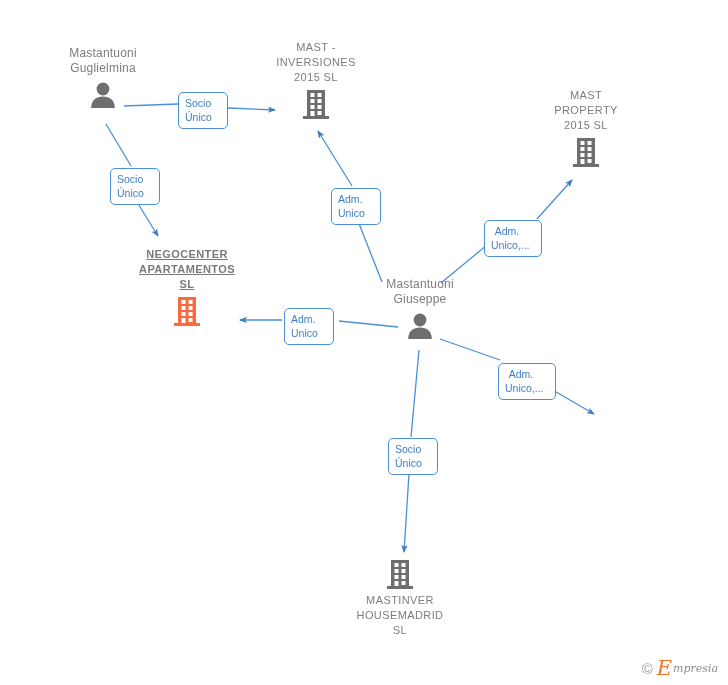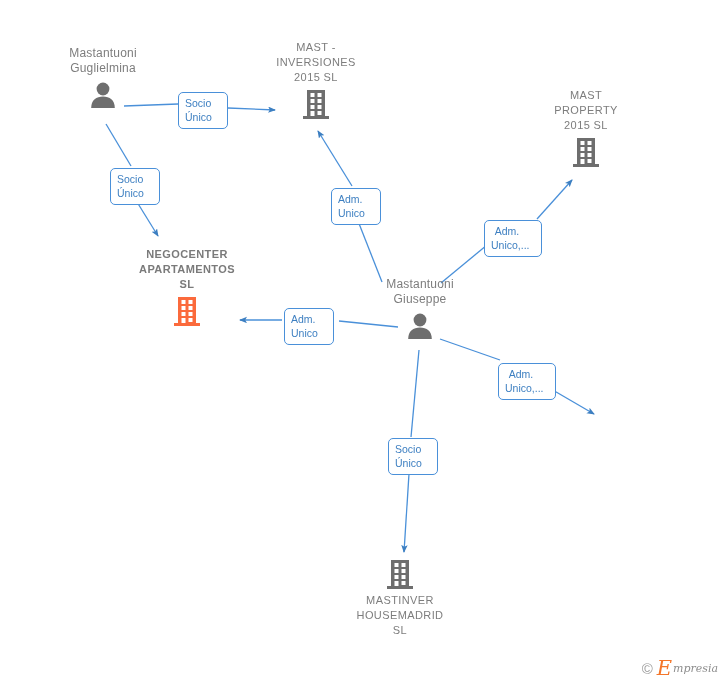--- a/index.html
+++ b/index.html
@@ -36,20 +36,21 @@
     letter-spacing: 0.2px;
     white-space: pre-line;
   }
   .node-label.company {
     font-size: 11px;
     letter-spacing: 0.4px;
   }
   .node-label.highlight {
     font-weight: bold;
     color: #7a7a7a;
+    text-decoration: underline;
   }
   .node-icon {
     height: 34px;
     display: flex;
     align-items: center;
     justify-content: center;
   }
   .node.label-top .node-label { margin-bottom: 2px; }
   .node.label-bottom .node-label { margin-top: 2px; }
 

